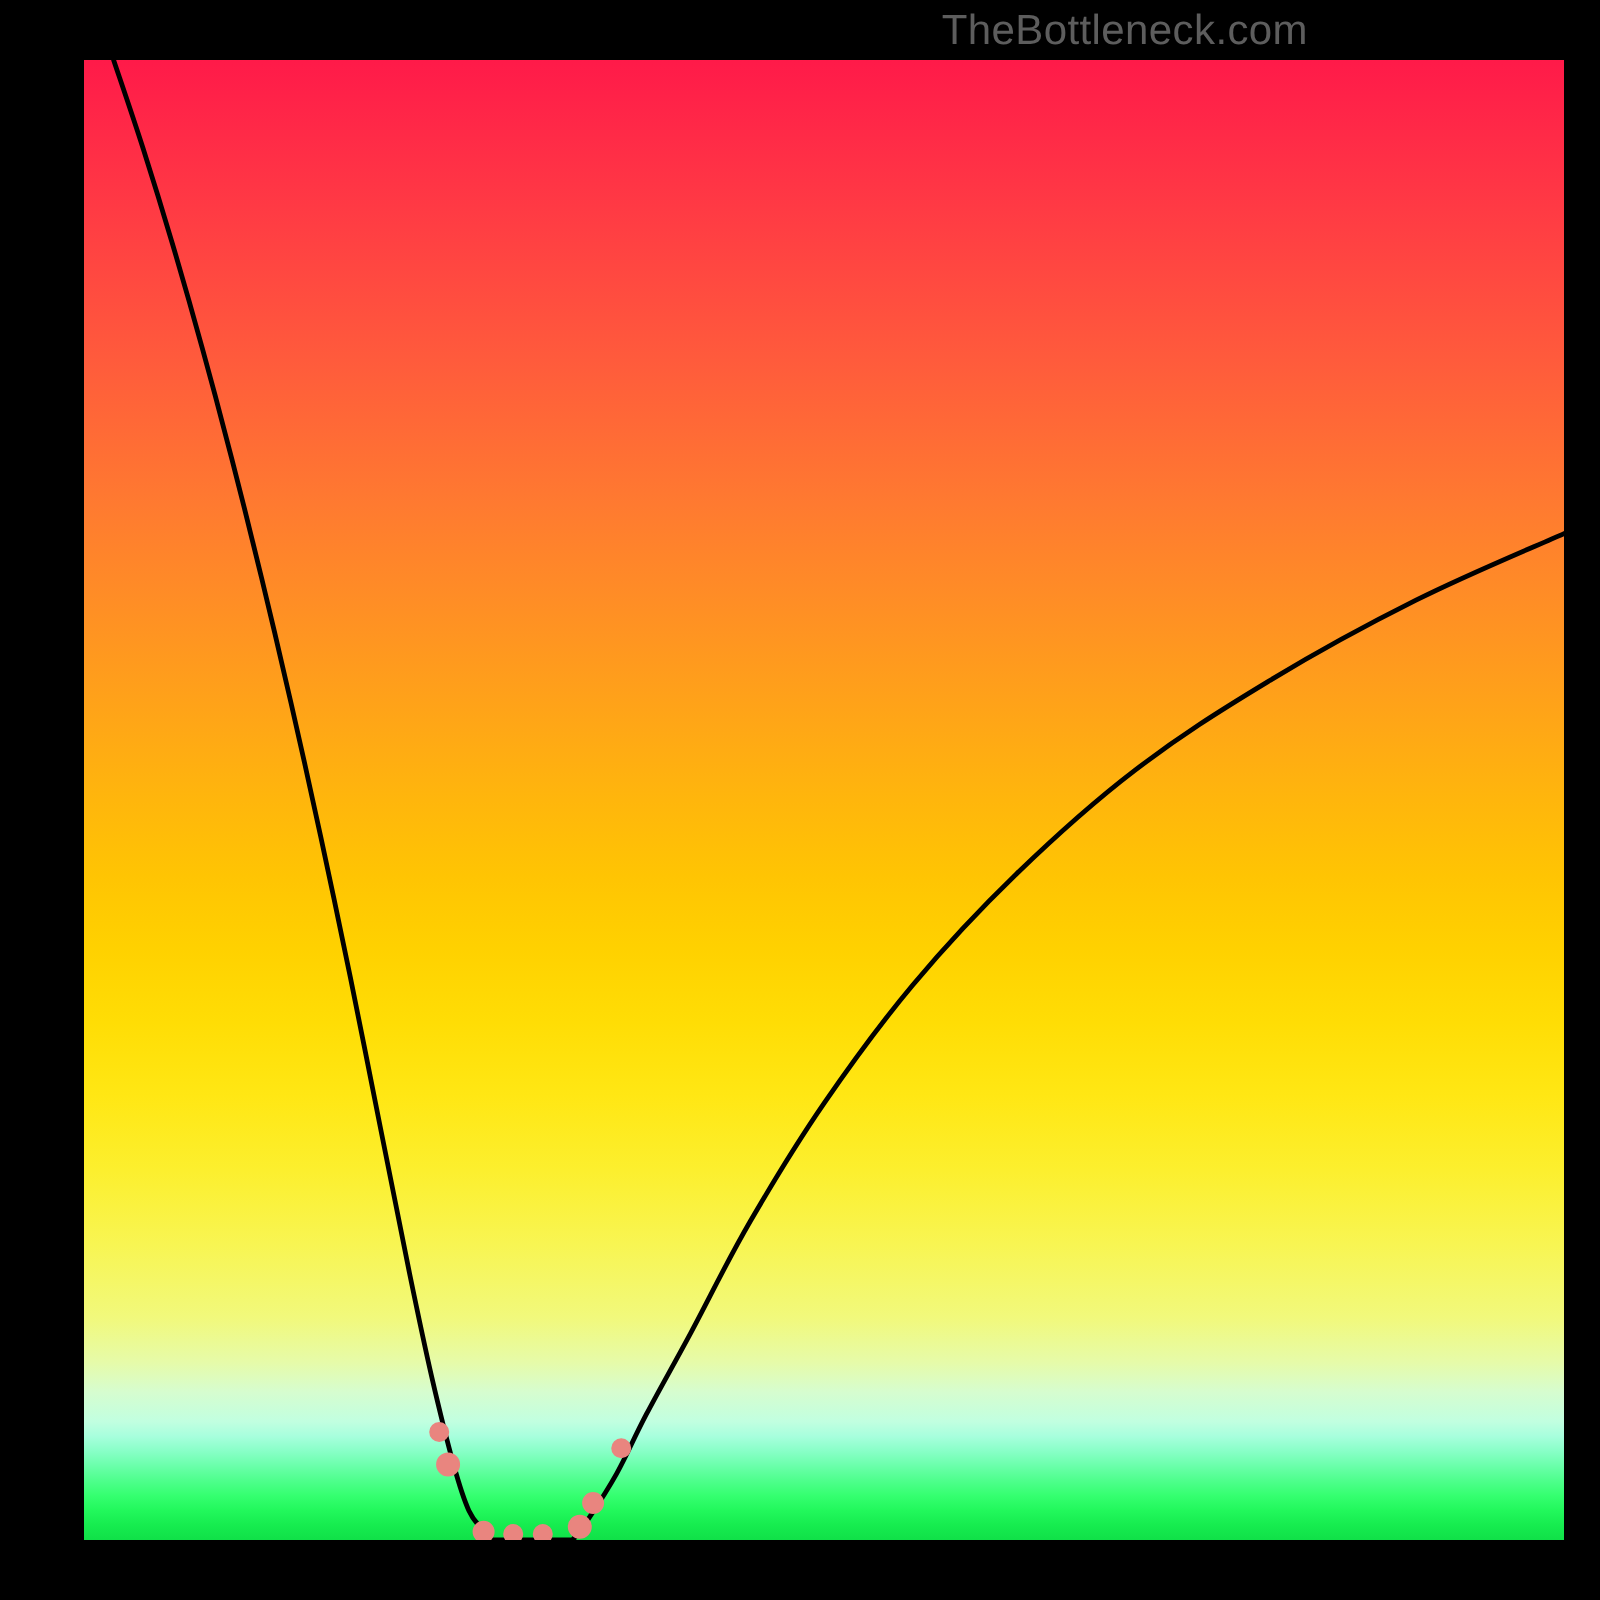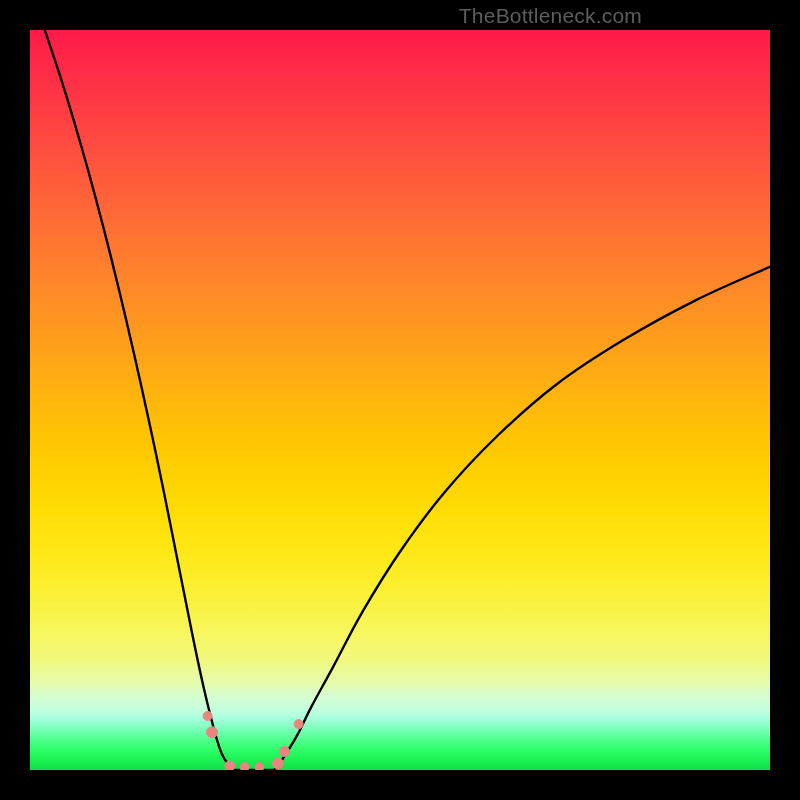--- a/index.html
+++ b/index.html
@@ -6,21 +6,21 @@
     margin: 0;
     padding: 0;
     width: 800px;
     height: 800px;
     overflow: hidden;
     background: #000;
     font-family: Arial, Helvetica, sans-serif;
   }
   .frame {
     position: absolute;
-    left: 0;
+    left: 12px;
     top: 0;
     width: 652px;
     height: 800px;
     background: #000;
   }
   .plot-area {
     position: absolute;
     left: 30px;
     top: 30px;
     width: 740px;

